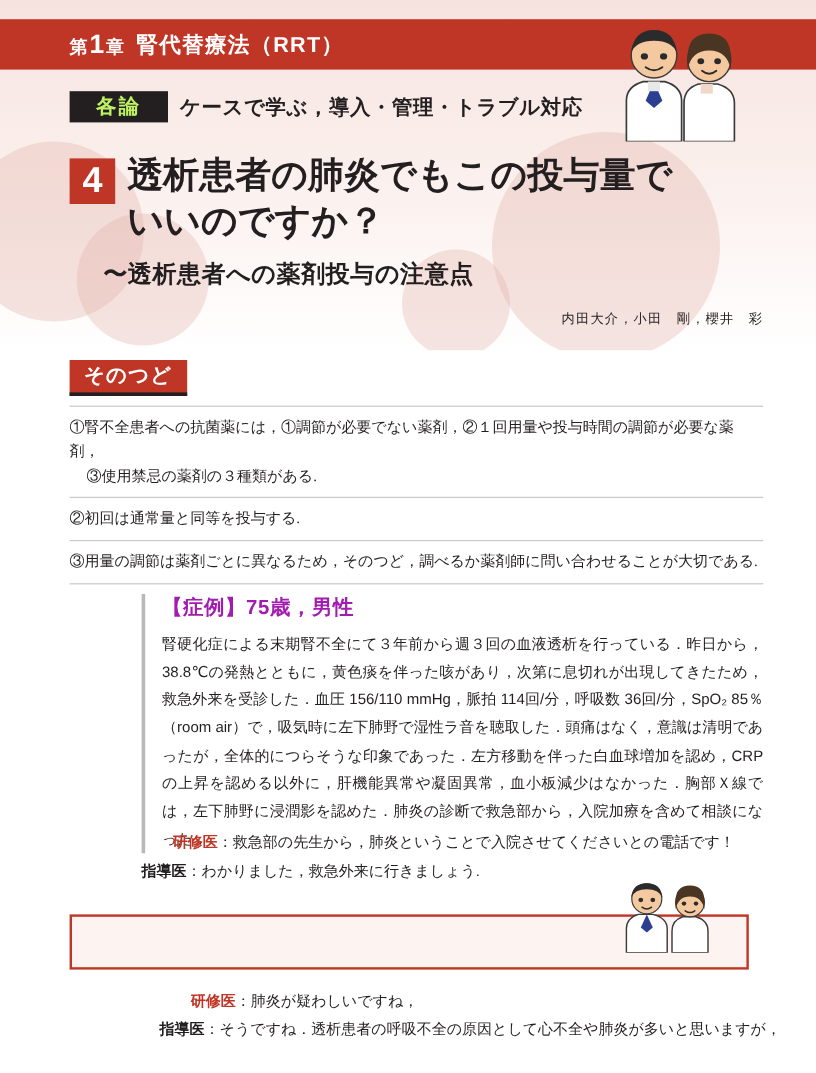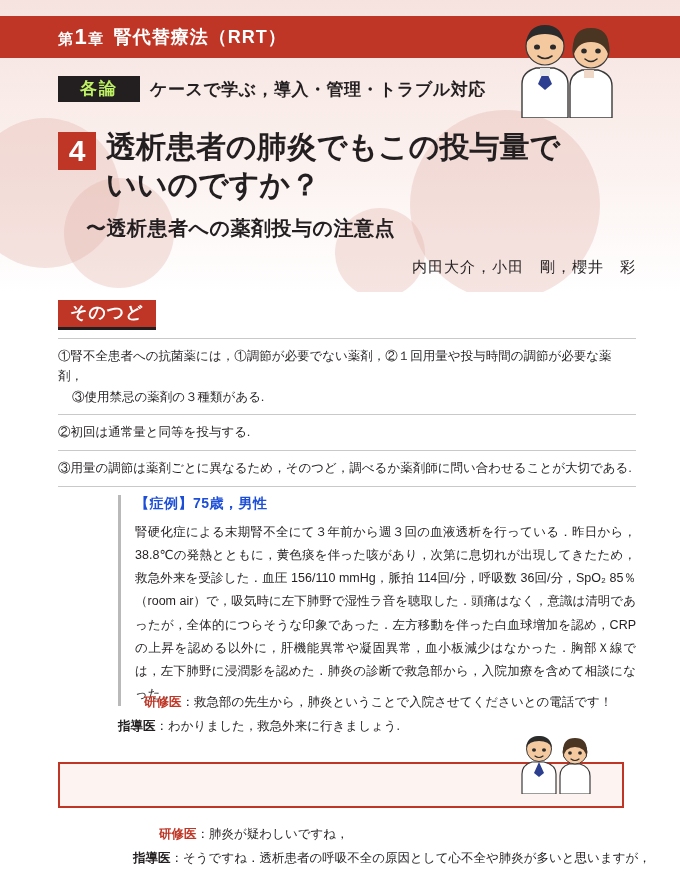--- a/index.html
+++ b/index.html
@@ -125,21 +125,21 @@
     margin-top: 12px;
     margin-left: 28px;
     font-size: 20px;
     font-weight: bold;
     color: #231f20;
     letter-spacing: 0.5px;
   }
   .authors {
     position: absolute;
     right: 44px; top: 258px;
-    font-size: 15px;
+    font-size: 11px;
     color: #231f20;
     letter-spacing: 1px;
     z-index: 5;
   }
 
   
   .docs {
     position: absolute;
     right: 48px; top: 14px;
     width: 130px; height: 104px;
@@ -186,23 +186,23 @@
 
   
   .case-box {
     position: absolute;
     left: 118px; top: 495px;
     width: 518px;
     border-left: 3px solid #b9b9b9;
     padding: 0 0 0 14px;
   }
   .case-title {
-    font-size: 14px;
-    font-weight: bold;
-    color: #1d4ed8;
+    font-size: 17px;
+    font-weight: bold;
+    color: #a21caf;
     margin-bottom: 8px;
     letter-spacing: 0.5px;
   }
   .case-body {
     font-size: 12.5px;
     line-height: 1.85;
     color: #231f20;
     text-align: justify;
   }
 

